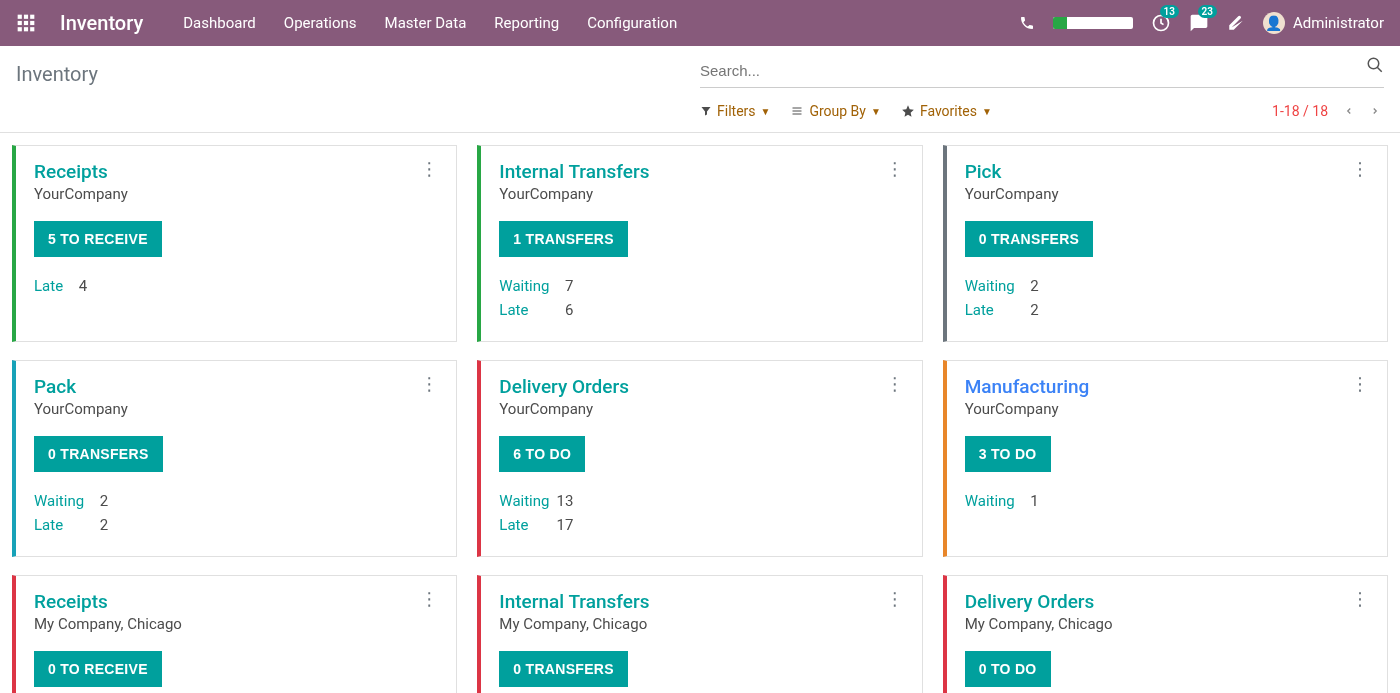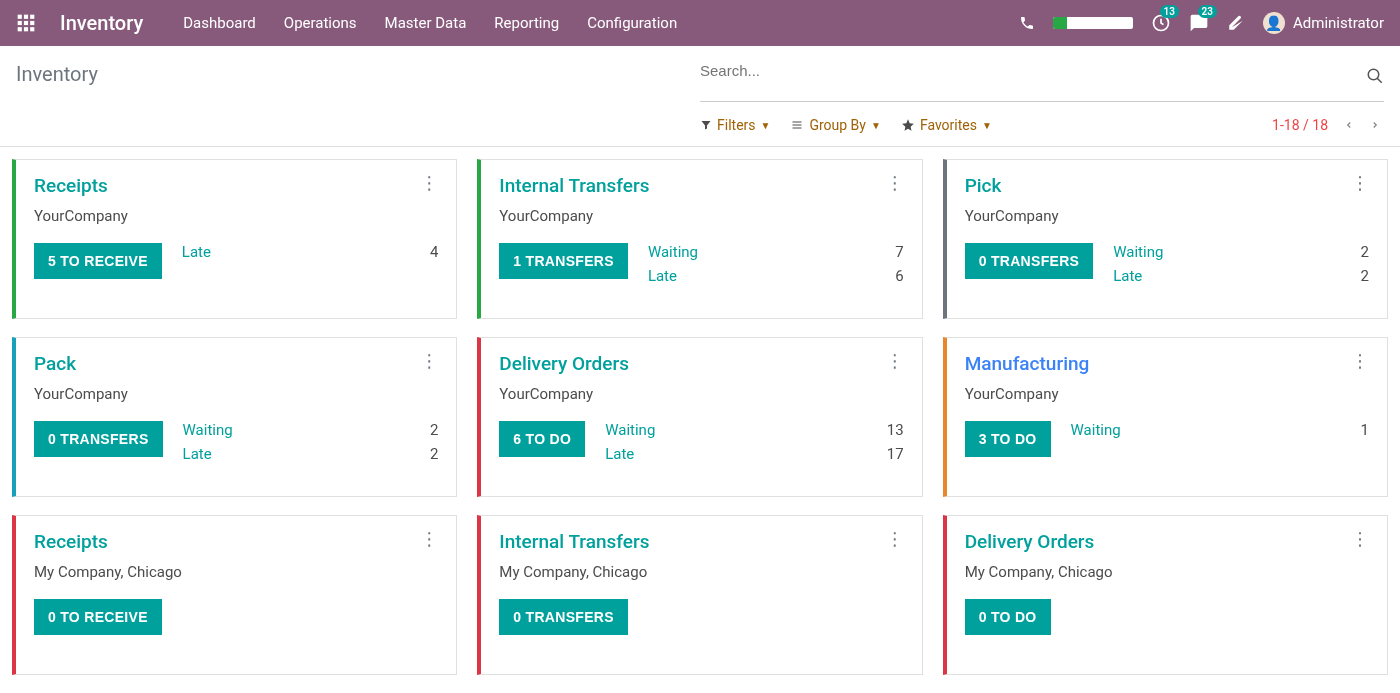--- a/index.html
+++ b/index.html
@@ -16,21 +16,21 @@
 .navbar-right .progress .fill { width: 18%; height: 100%; background: #28a745; }
 .icon-btn { position: relative; cursor: pointer; display: flex; align-items: center; }
 .badge-count { position: absolute; top: -8px; right: -8px; background: #00a09d; color: #fff; font-size: 10px; font-weight: 600; border-radius: 8px; padding: 1px 4px; min-width: 16px; text-align: center; }
 .user { display: flex; align-items: center; gap: 8px; font-size: 15px; cursor: pointer; }
 .avatar { width: 22px; height: 22px; border-radius: 50%; background: #f0e0d0; display: flex; align-items: center; justify-content: center; font-size: 14px; }
 
 
 .control-panel { padding: 10px 16px 0; border-bottom: 1px solid #e0e0e0; }
 .cp-top { display: flex; align-items: flex-start; }
 .breadcrumb { font-size: 20px; color: #6c757d; padding-top: 6px; }
-.search-wrap { margin-left: auto; flex: 0 0 50%; display: flex; align-items: flex-end; border-bottom: 1px solid #ccc; padding-bottom: 16px; }
+.search-wrap { margin-left: auto; flex: 0 0 50%; display: flex; align-items: flex-start; border-bottom: 1px solid #ccc; padding-bottom: 2px; }
 .search-input { flex: 1; border: none; font-size: 15px; padding: 6px 0; outline: none; color: #666; }
 .search-icon { color: #666; cursor: pointer; }
 .cp-bottom { display: flex; align-items: center; padding: 12px 0 10px; }
 .cp-left-spacer { flex: 0 0 50%; }
 .filter-bar { display: flex; gap: 20px; font-size: 14px; color: #a16207; }
 .filter-item { display: flex; align-items: center; gap: 5px; cursor: pointer; }
 .caret { font-size: 10px; }
 .pager-area { margin-left: auto; display: flex; align-items: center; gap: 12px; font-size: 14px; color: #ef4444; }
 .pager-arrows { display: flex; gap: 8px; }
 .pager-arrow { cursor: pointer; color: #999; padding: 4px; }
@@ -39,23 +39,23 @@
 .kanban { padding: 12px; display: grid; grid-template-columns: repeat(3, 1fr); gap: 18px 20px; }
 .card { border: 1px solid #e0e0e0; background: #fff; padding: 14px 18px 22px; position: relative; border-left-width: 4px; min-height: 160px; }
 .card.green { border-left-color: #28a745; }
 .card.blue { border-left-color: #17a2b8; }
 .card.gray { border-left-color: #6c757d; }
 .card.red { border-left-color: #dc3545; }
 .card.orange { border-left-color: #e8862a; }
 .card-head { display: flex; align-items: flex-start; }
 .card-title { font-size: 19px; font-weight: 500; color: #00a09d; cursor: pointer; }
 .card-title.plain { color: #3b82f6; cursor: default; }
-.card-sub { font-size: 15px; color: #4c4c4c; margin-top: 10px; }
+.card-sub { font-size: 15px; color: #4c4c4c; margin-top: 2px; }
 .kebab { margin-left: auto; color: #6c757d; cursor: pointer; font-size: 18px; line-height: 1; }
-.card-body { display: flex; align-items: flex-start; margin-top: 18px; gap: 20px; }
+.card-body { display: flex; align-items: flex-start; margin-top: 18px; gap: 20px; flex-direction: column; }
 .action-btn { background: #00a09d; color: #fff; border: none; padding: 10px 14px; font-size: 14px; font-weight: 600; cursor: pointer; letter-spacing: 0.3px; }
 .stats { flex: 1; display: flex; flex-direction: column; gap: 6px; }
 .stat-row { display: flex; justify-content: space-between; font-size: 15px; color: #00a09d; cursor: pointer; }
 .stat-row .num { color: #4c4c4c; font-weight: 400; min-width: 24px; text-align: right; }
 
 svg { display: block; }
 </style>
 </head>
 <body>
 

